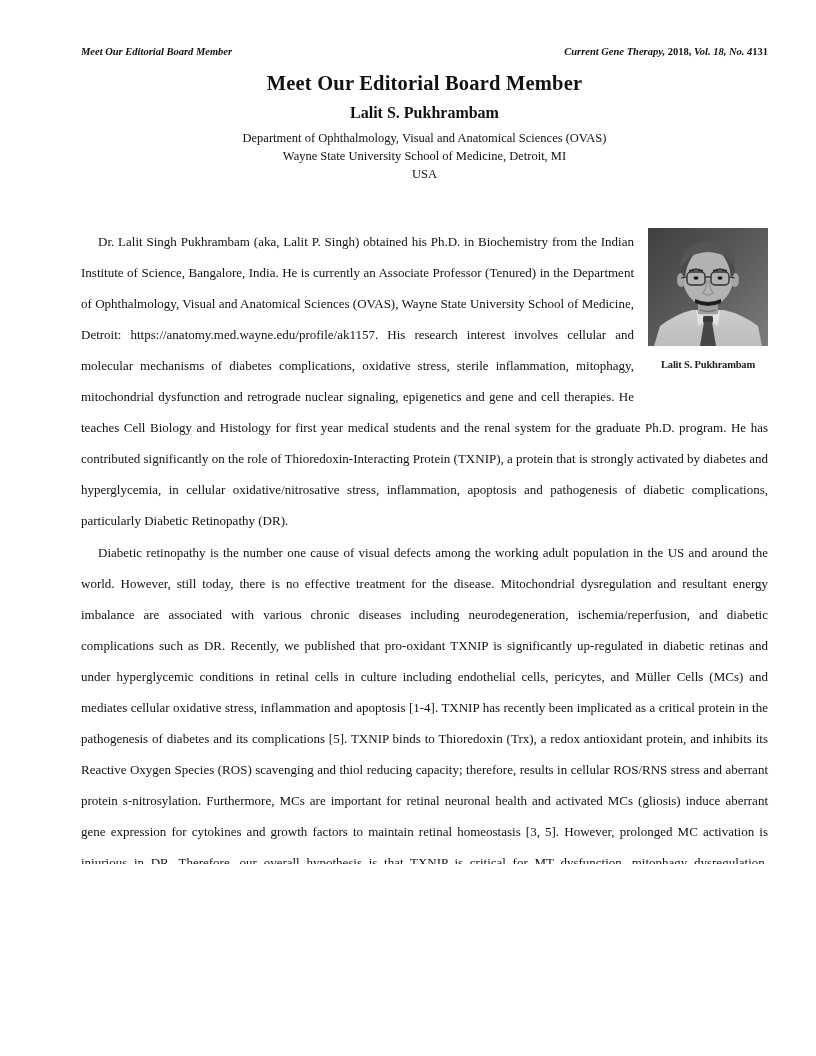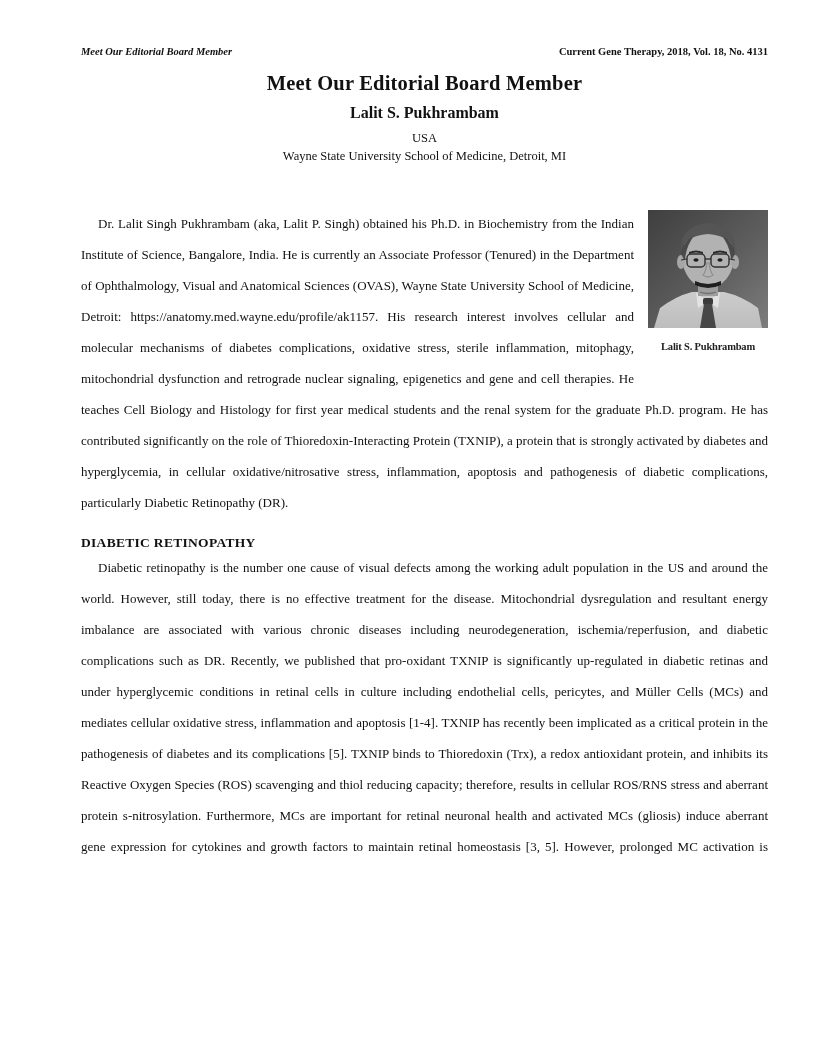--- a/index.html
+++ b/index.html
@@ -20,21 +20,21 @@
   
   .running-head {
     display: flex;
     justify-content: space-between;
     align-items: baseline;
     font-size: 10.5px;
     font-weight: bold;
   }
   .rh-left { font-style: italic; }
   .rh-right { white-space: nowrap; }
-  .rh-journal, .rh-volume { }
+  .rh-journal, .rh-volume { font-style: italic; }
   .rh-page { }
 
   
   .doc-title {
     margin-top: 15px;
     text-align: center;
     font-size: 20.5px;
     font-weight: bold;
     letter-spacing: 0.2px;
   }
@@ -108,22 +108,23 @@
 
   <div class="running-head">
     <span class="rh-left">Meet Our Editorial Board Member</span>
     <span class="rh-right"><span class="rh-journal">Current Gene Therapy,</span> <span class="rh-year">2018,</span> <span class="rh-volume">Vol. 18, No. 4</span><span class="rh-page">131</span></span>
   </div>
 
   <h1 class="doc-title">Meet Our Editorial Board Member</h1>
   <h2 class="doc-author">Lalit S. Pukhrambam</h2>
 
   <div class="affiliation">
+    <div>Department of Ophthalmology, Visual and Anatomical Sciences (OVAS)</div>
+    <div>Wayne State University School of Medicine, Detroit, MI</div>
     <div>USA</div>
-    <div>Wayne State University School of Medicine, Detroit, MI</div>
   </div>
 
   <div class="body-copy">
 
     <p class="para">
       <span class="photo-float">
         <svg class="photo-frame" viewBox="0 0 120 118" xmlns="http://www.w3.org/2000/svg">
           <defs>
             <linearGradient id="bgGrad" x1="0" y1="0" x2="1" y2="1">
               <stop offset="0" stop-color="#3f3f3f"></stop>
@@ -170,21 +171,20 @@
           <path d="M59,52 Q58,62 55,65 Q60,69 65,65 Q62,62 61,52" fill="none" stroke="#8f8f8f" stroke-width="1.3"></path>
 
           <path d="M47,71 Q60,77 73,71 L73,75 Q60,81 47,75 Z" fill="#1f1f1f"></path>
 
           <path d="M52,82 Q60,85 68,82" fill="none" stroke="#707070" stroke-width="1.3"></path>
         </svg>
         <span class="photo-caption">Lalit S. Pukhrambam</span>
       </span><span>Dr. Lalit Singh Pukhrambam (aka, Lalit P. Singh) obtained his Ph.D. in Biochemistry from the Indian Institute of Science, Bangalore, India. He is currently an Associate Professor (Tenured) in the Department of Ophthalmology, Visual and Anatomical Sciences (OVAS), Wayne State University School of Medicine, Detroit: https://anatomy.med.wayne.edu/profile/ak1157. His research interest involves cellular and molecular mechanisms of diabetes complications, oxidative stress, sterile inflammation, mitophagy, mitochondrial dysfunction and retrograde nuclear signaling, epigenetics and gene and cell therapies. He teaches Cell Biology and Histology for first year medical students and the renal system for the graduate Ph.D. program. He has contributed significantly on the role of Thioredoxin-Interacting Protein (TXNIP), a protein that is strongly activated by diabetes and hyperglycemia, in cellular oxidative/nitrosative stress, inflammation, apoptosis and pathogenesis of diabetic complications, particularly Diabetic Retinopathy (DR).</span>
     </p>
 
-    <h3 class="section-heading">DIABETIC RETINOPATHY</h3>
 
     <p class="para section-para"><span>Diabetic retinopathy is the number one cause of visual defects among the working adult population in the US and around the world. However, still today, there is no effective treatment for the disease. Mitochondrial dysregulation and resultant energy imbalance are associated with various chronic diseases including neurodegeneration, ischemia/reperfusion, and diabetic complications such as DR. Recently, we published that pro-oxidant TXNIP is significantly up-regulated in diabetic retinas and under hyperglycemic conditions in retinal cells in culture including endothelial cells, pericytes, and Müller Cells (MCs) and mediates cellular oxidative stress, inflammation and apoptosis [1-4]. TXNIP has recently been implicated as a critical protein in the pathogenesis of diabetes and its complications [5]. TXNIP binds to Thioredoxin (Trx), a redox antioxidant protein, and inhibits its Reactive Oxygen Species (ROS) scavenging and thiol reducing capacity; therefore, results in cellular ROS/RNS stress and aberrant protein s-nitrosylation. Furthermore, MCs are important for retinal neuronal health and activated MCs (gliosis) induce aberrant gene expression for cytokines and growth factors to maintain retinal homeostasis [3, 5]. However, prolonged MC activation is injurious in DR. Therefore, our overall hypothesis is that TXNIP is critical for MT dysfunction, mitophagy dysregulation, neurovascular injury, and MC activation in the development of DR.</span></p>
 
   </div>
 
   <div class="page-footer">
     <span>1875-5631/18 $58.00+.00</span>
     <span>© 2017 Bentham Science Publishers</span>
   </div>
 

